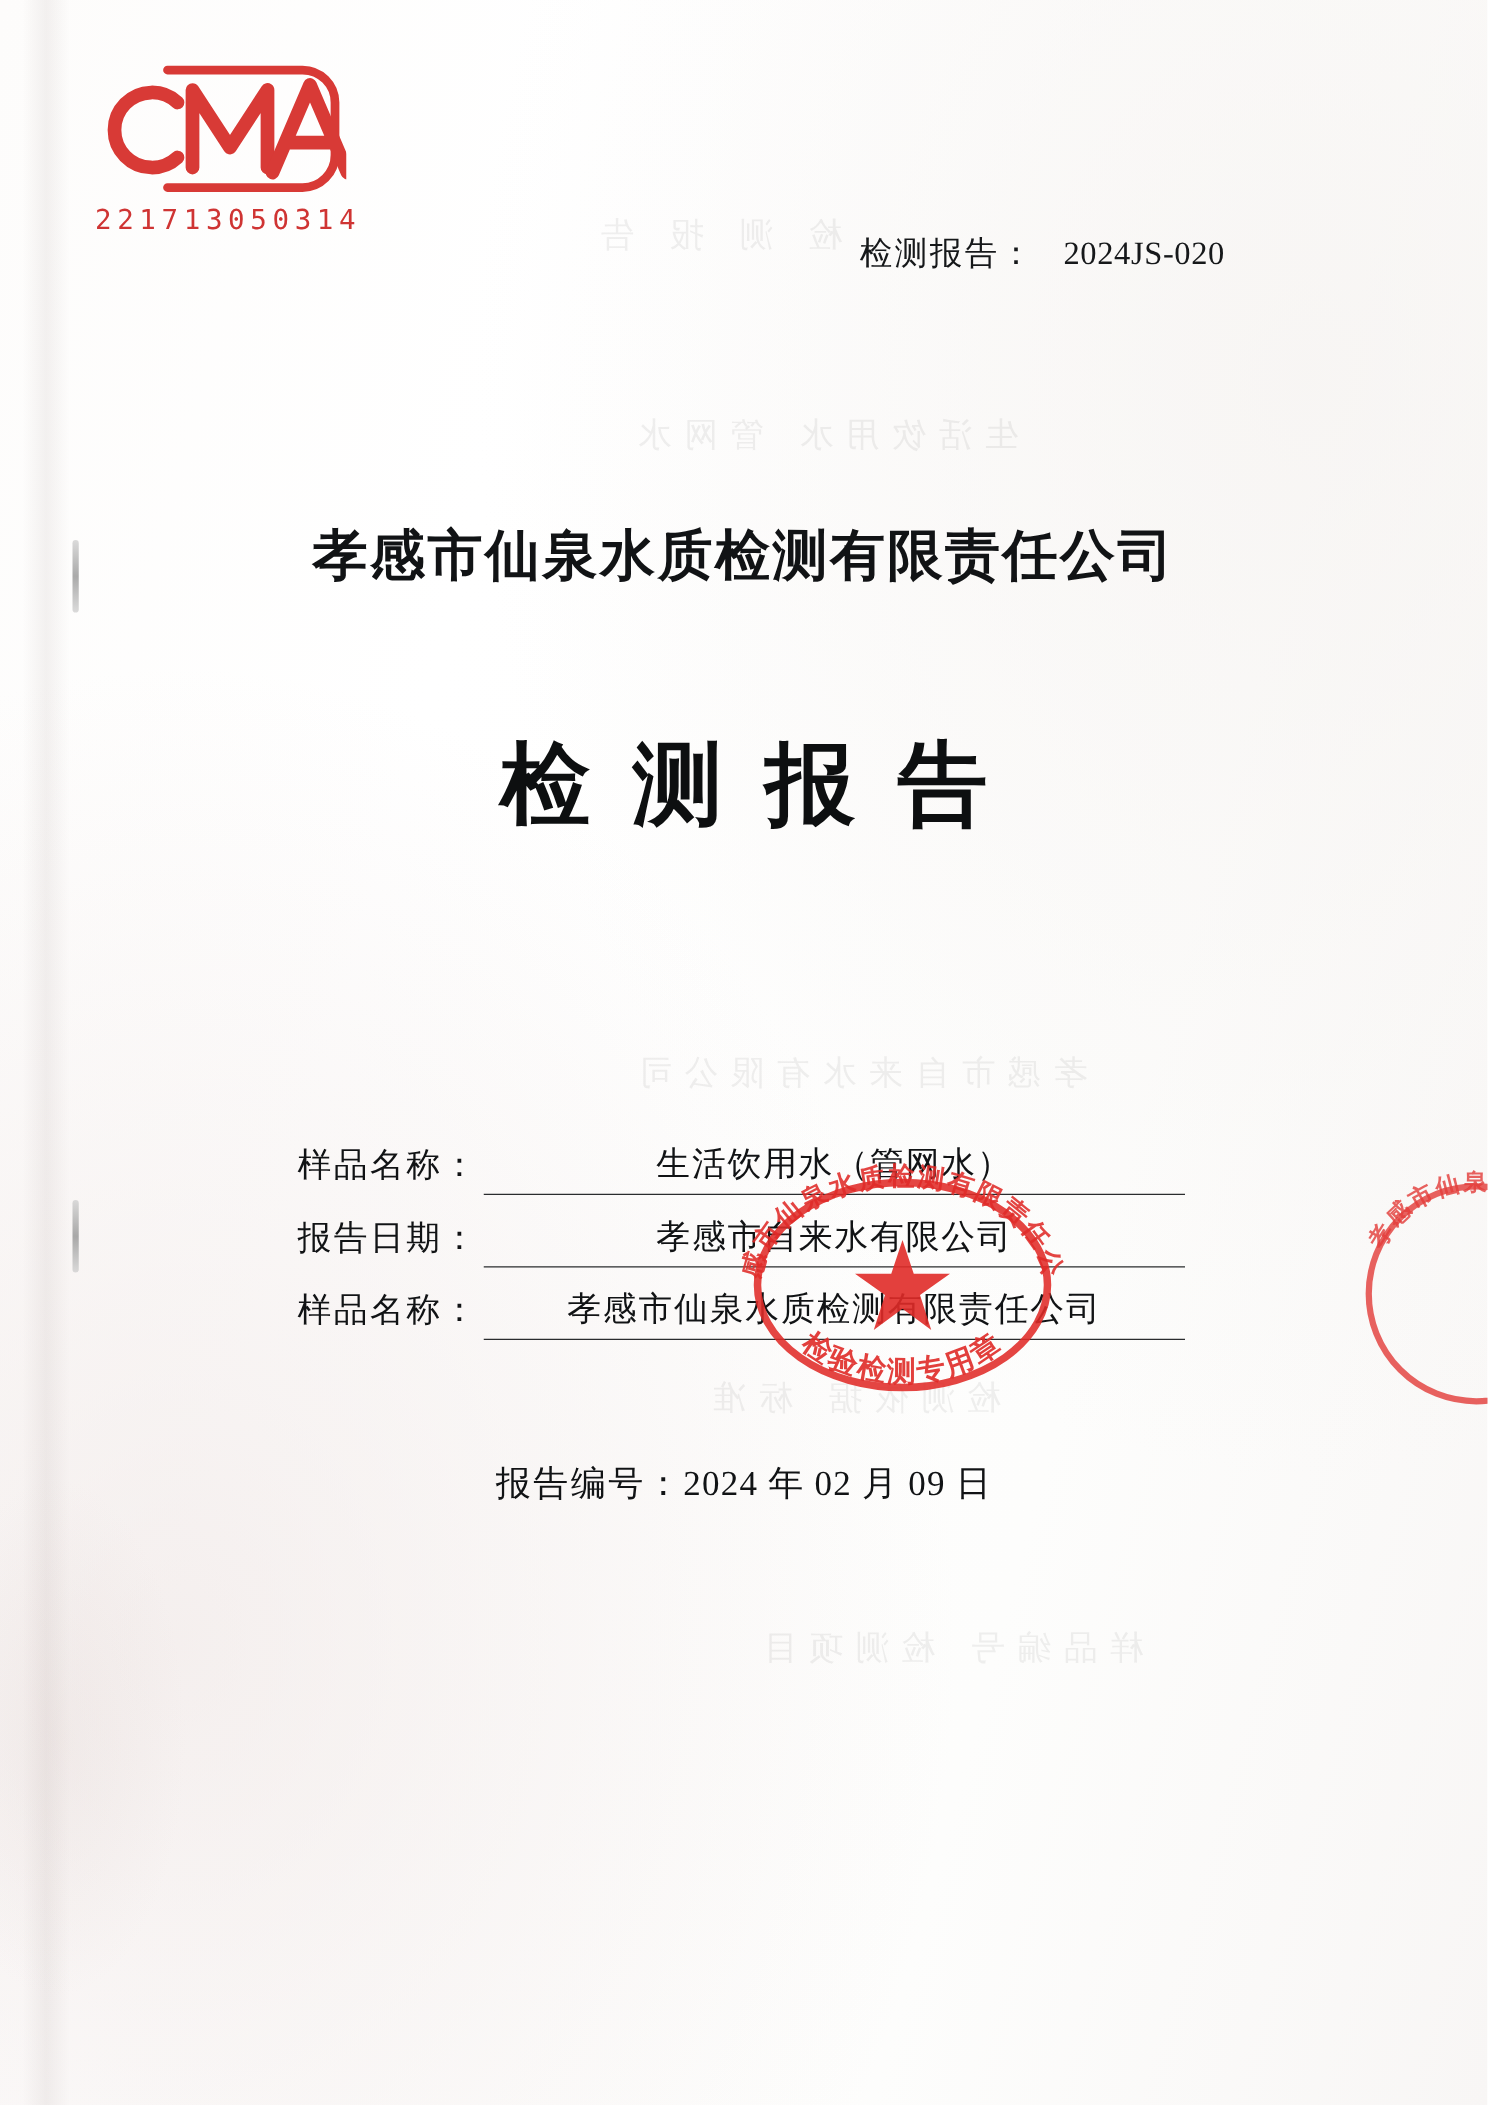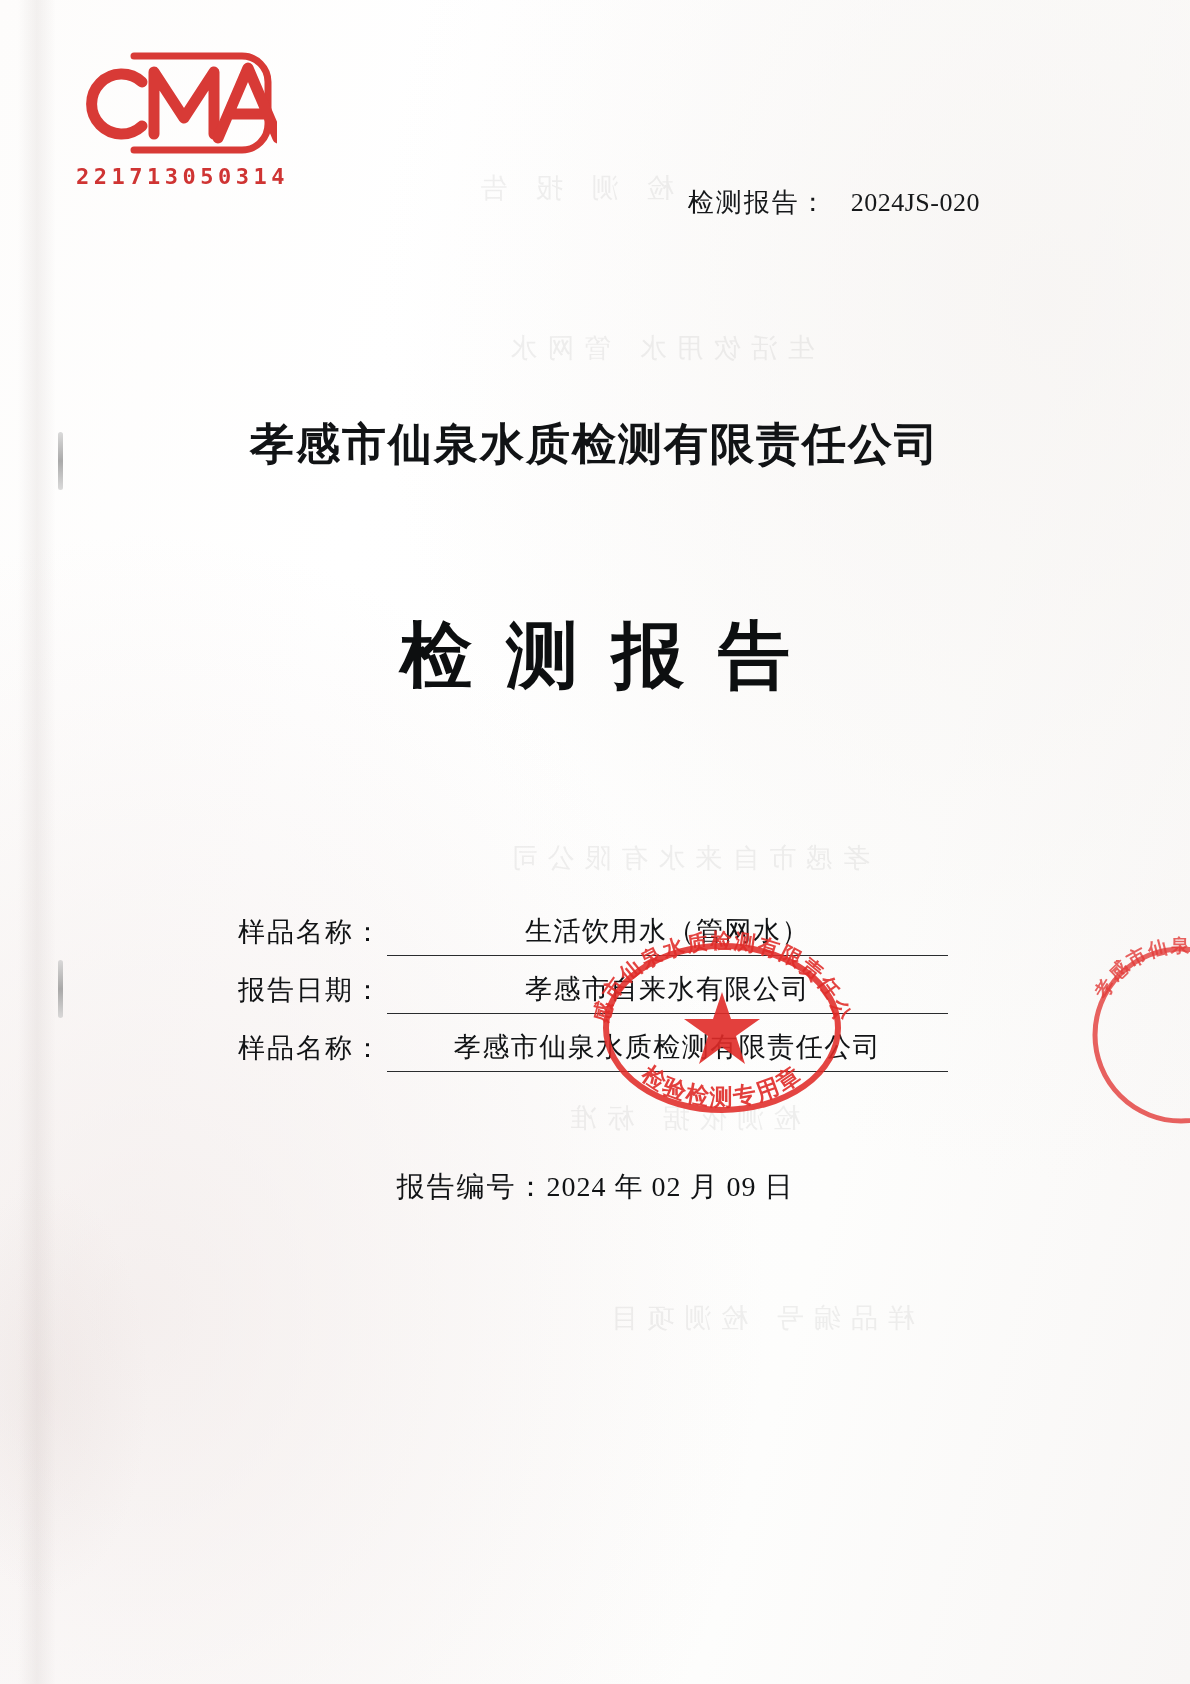--- a/index.html
+++ b/index.html
@@ -64,21 +64,20 @@
     display: block;
   }
   .cma-number {
     margin-top: 6px;
     color: #cf3433;
     font-family: "DejaVu Sans Mono", monospace;
     font-size: 22px;
     letter-spacing: 4.5px;
     white-space: nowrap;
     padding-left: 4px;
-    font-weight: bold;
   }
 
   
   .report-no {
     position: absolute;
     right: 210px;
     top: 185px;
     font-size: 26px;
     color: #16181a;
     white-space: nowrap;
@@ -112,21 +111,20 @@
     left: 0;
     right: 0;
     top: 580px;
     text-align: center;
     font-size: 72px;
     font-weight: bold;
     color: #0d0f10;
     letter-spacing: 34px;
     text-indent: 34px;
     font-family: "Liberation Serif", "DejaVu Serif", serif;
-    margin-top: 28px;
   }
 
   
   .fields {
     position: absolute;
     left: 238px;
     top: 898px;
     width: 710px;
   }
   .field-row {

